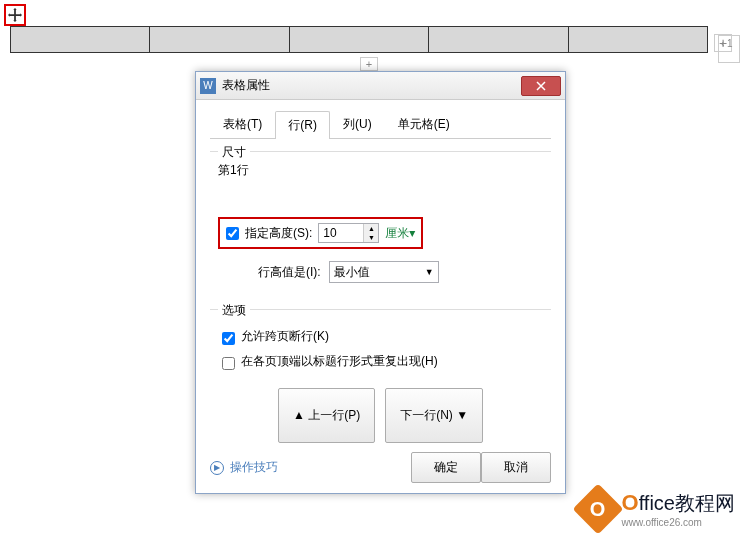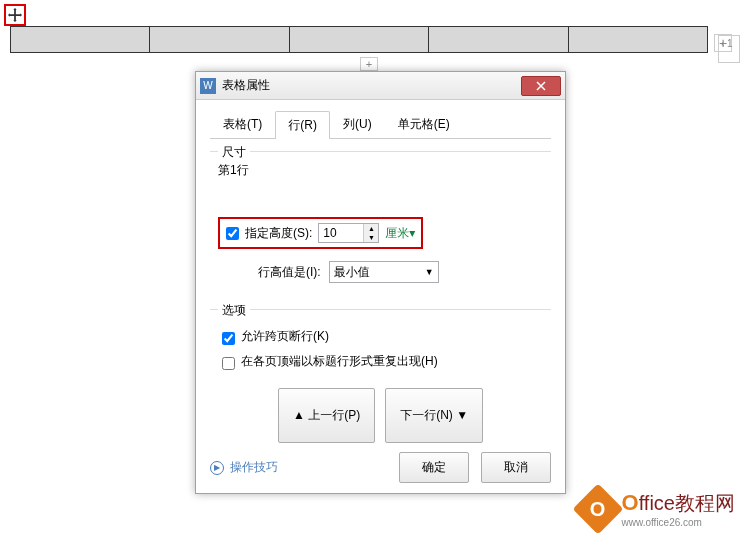--- a/index.html
+++ b/index.html
@@ -46,29 +46,29 @@
     .select .arrow { font-size: 9px; }
     
     .option-row { display: flex; align-items: flex-end; gap: 6px; margin-top: 8px; padding-left: 4px; font-size: 12px; }
     
     .nav-btns { display: flex; gap: 10px; justify-content: center; margin-top: 18px; }
     .btn { border: 1px solid #acacac; background: linear-gradient(#fdfdfd, #e8e8e8); padding: 18px 14px; font-size: 12px; border-radius: 2px; cursor: pointer; }
     
     .footer { position: absolute; bottom: 10px; left: 14px; right: 14px; display: flex; align-items: center; }
     .tips-link { color: #4a7ebb; font-size: 12px; display: flex; align-items: center; gap: 6px; cursor: pointer; }
     .tips-link .ring { width: 14px; height: 14px; border: 1.5px solid #4a7ebb; border-radius: 50%; display: flex; align-items: center; justify-content: center; font-size: 8px; }
-    .footer-btns { margin-left: auto; display: flex; gap: 12px; padding-left: 32px; }
+    .footer-btns { margin-left: auto; display: flex; gap: 0; padding-left: 32px; }
     .footer-btns .btn { padding: 6px 22px; }
     
     .watermark { position: absolute; bottom: 10px; right: 10px; display: flex; align-items: center; gap: 6px; }
     .wm-icon { width: 36px; height: 36px; background: #e57c1b; transform: rotate(45deg); border-radius: 4px; position: relative; display: flex; align-items: center; justify-content: center; }
     .wm-icon span { transform: rotate(-45deg); color: #fff; font-weight: bold; font-size: 20px; }
     .wm-text { font-family: "Comic Sans MS", sans-serif; }
     .wm-text .o { color: #e57c1b; font-size: 22px; font-weight: bold; }
-    .wm-text .rest { color: #7f1d1d; font-size: 20px; }
+    .wm-text .rest { color: #0f172a; font-size: 20px; }
     .wm-url { font-size: 10px; color: #888; display: block; }
   </style>
 </head>
 <body>
 
 <div class="table-handle">
   <svg viewBox="0 0 16 16">
       <path d="M8 0l2 2H9v5h5V6l2 2-2 2V9H9v5h1l-2 2-2-2h1V9H2v1L0 8l2-2v1h5V2H6l2-2z" fill="#333"></path>
     </svg>
 </div>

